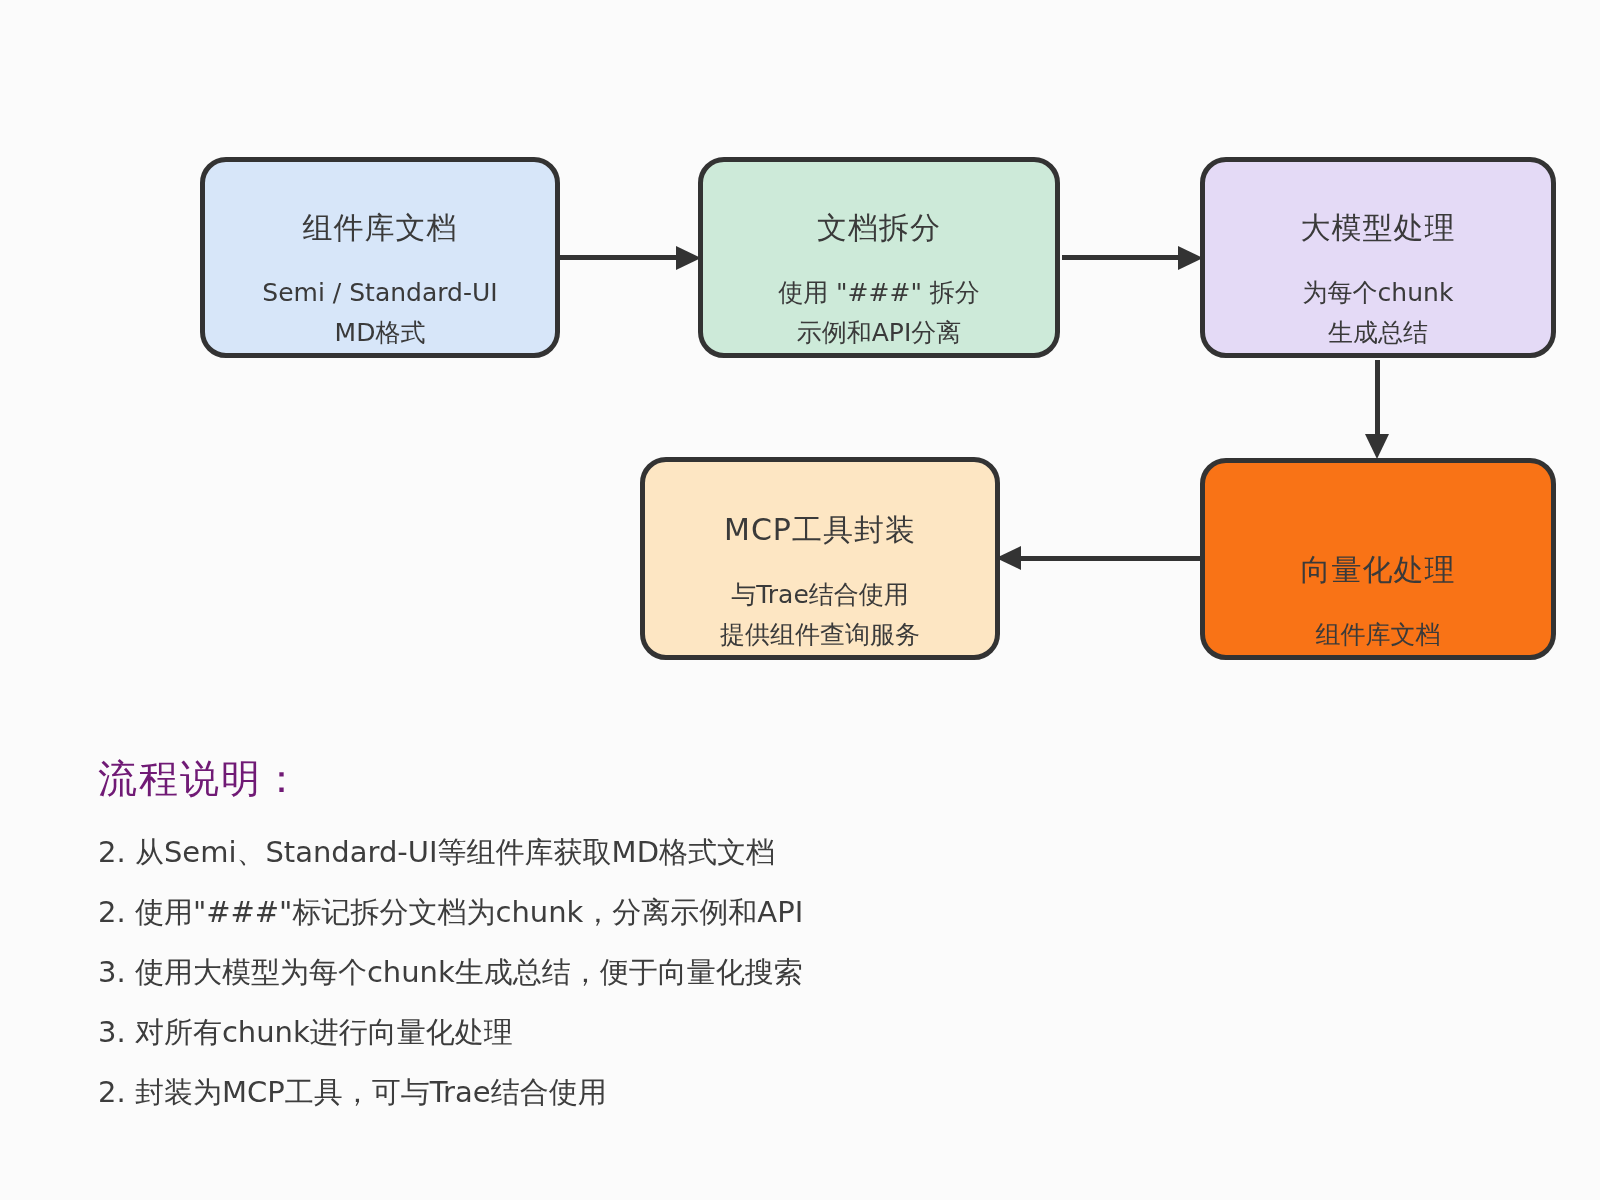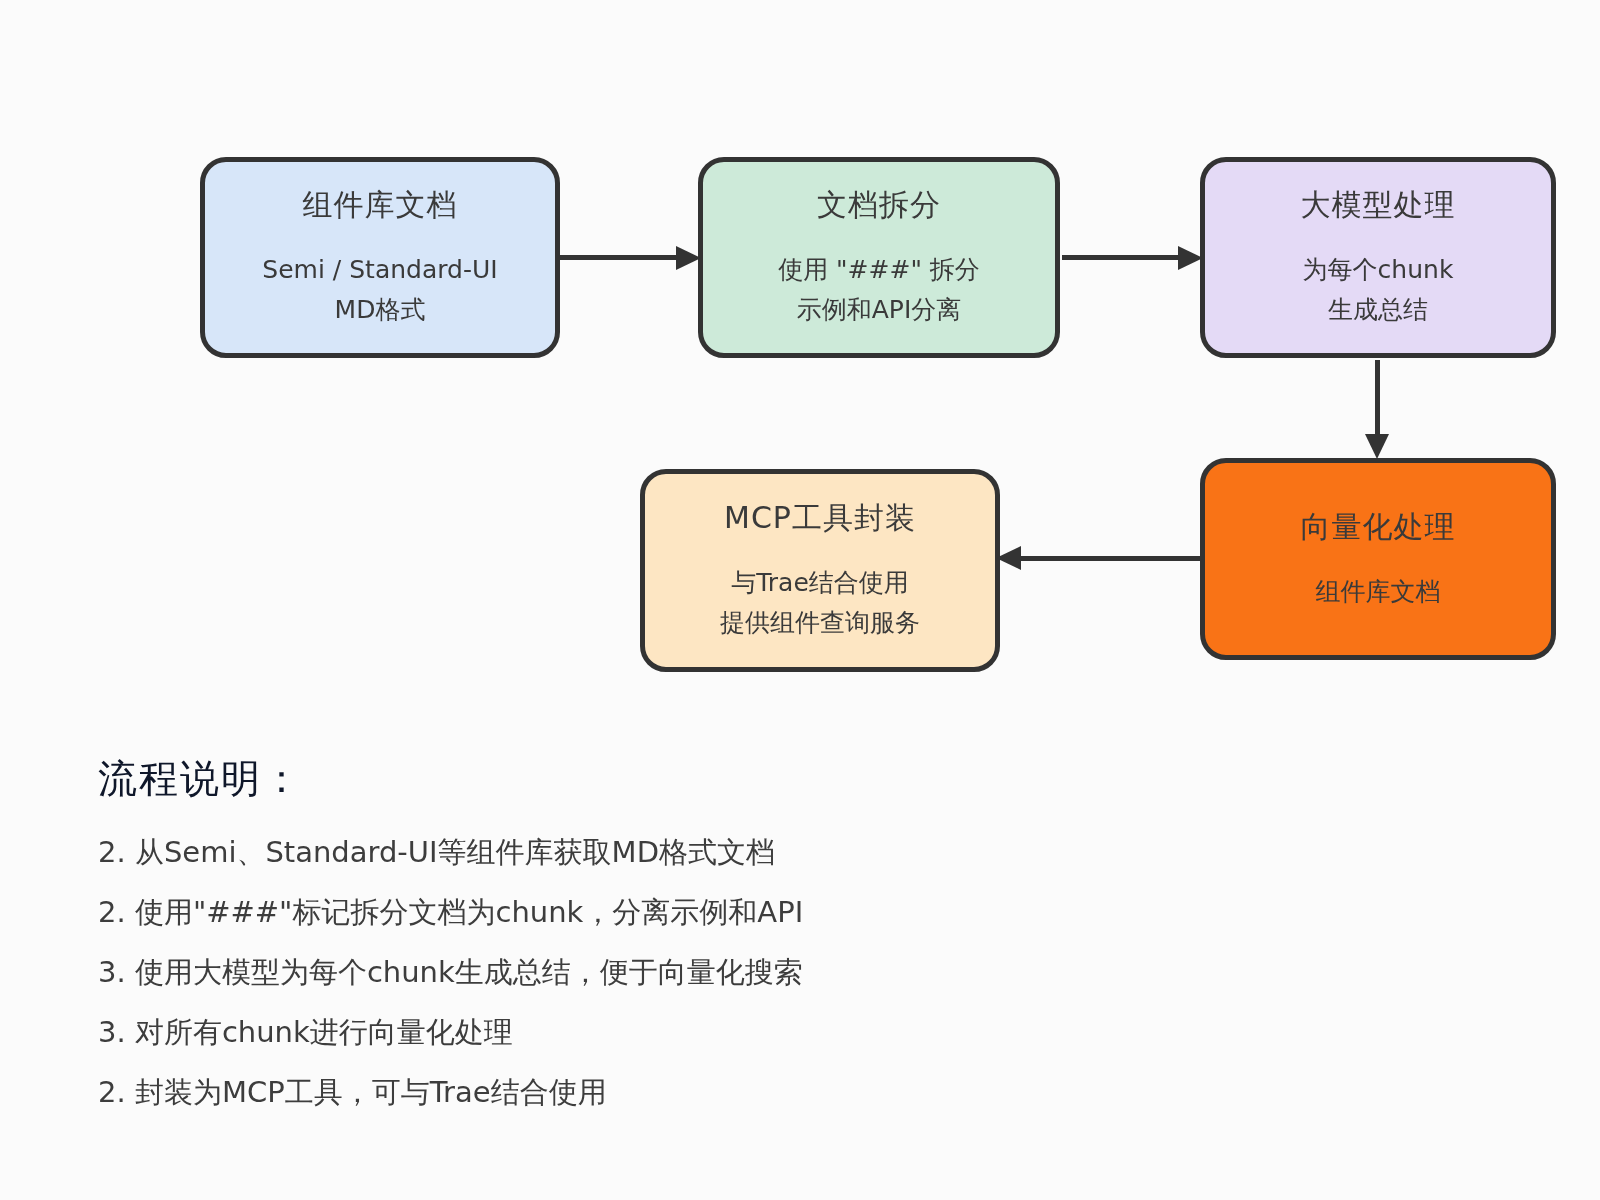--- a/index.html
+++ b/index.html
@@ -19,40 +19,40 @@
   .node {
     position: absolute;
     box-sizing: border-box;
     width: 360px;
     height: 201px;
     border: 5px solid #333333;
     border-radius: 26px;
     display: flex;
     flex-direction: column;
     align-items: center;
-    justify-content: center;
+    justify-content: flex-end;
     text-align: center;
   }
   .node-title {
     font-size: 30px;
     font-weight: 400;
     letter-spacing: 1px;
     margin-bottom: 24px;
     white-space: nowrap;
   }
   .node-line {
     font-size: 25px;
     line-height: 40px;
     white-space: nowrap;
   }
   #node-component-docs { left: 200px;  top: 157px; }
   #node-doc-split      { left: 698px;  top: 157px; width: 362px; }
   #node-llm-process    { left: 1200px; top: 157px; width: 356px; }
   #node-vectorize      { left: 1200px; top: 458px; width: 356px; height: 202px; }
-  #node-mcp-tool       { left: 640px;  top: 457px; height: 203px; margin-top: 12px; }
+  #node-mcp-tool       { left: 640px;  top: 457px; height: 203px; }
 
   .arrow-line {
     position: absolute;
     background: #333333;
   }
   .arrow-head {
     position: absolute;
     width: 0;
     height: 0;
   }
@@ -85,21 +85,21 @@
     left: 98px;
     top: 753px;
     width: 1100px;
   }
   .notes-heading {
     font-size: 39px;
     line-height: 52px;
     font-weight: 400;
     letter-spacing: 2px;
     margin-bottom: 30px;
-    color: #0f172a;
+    color: #701a75;
   }
   .notes-item {
     font-size: 29px;
     line-height: 34px;
     margin-bottom: 26px;
     color: #3d3d3d;
     white-space: nowrap;
   }
 </style>
 </head>

